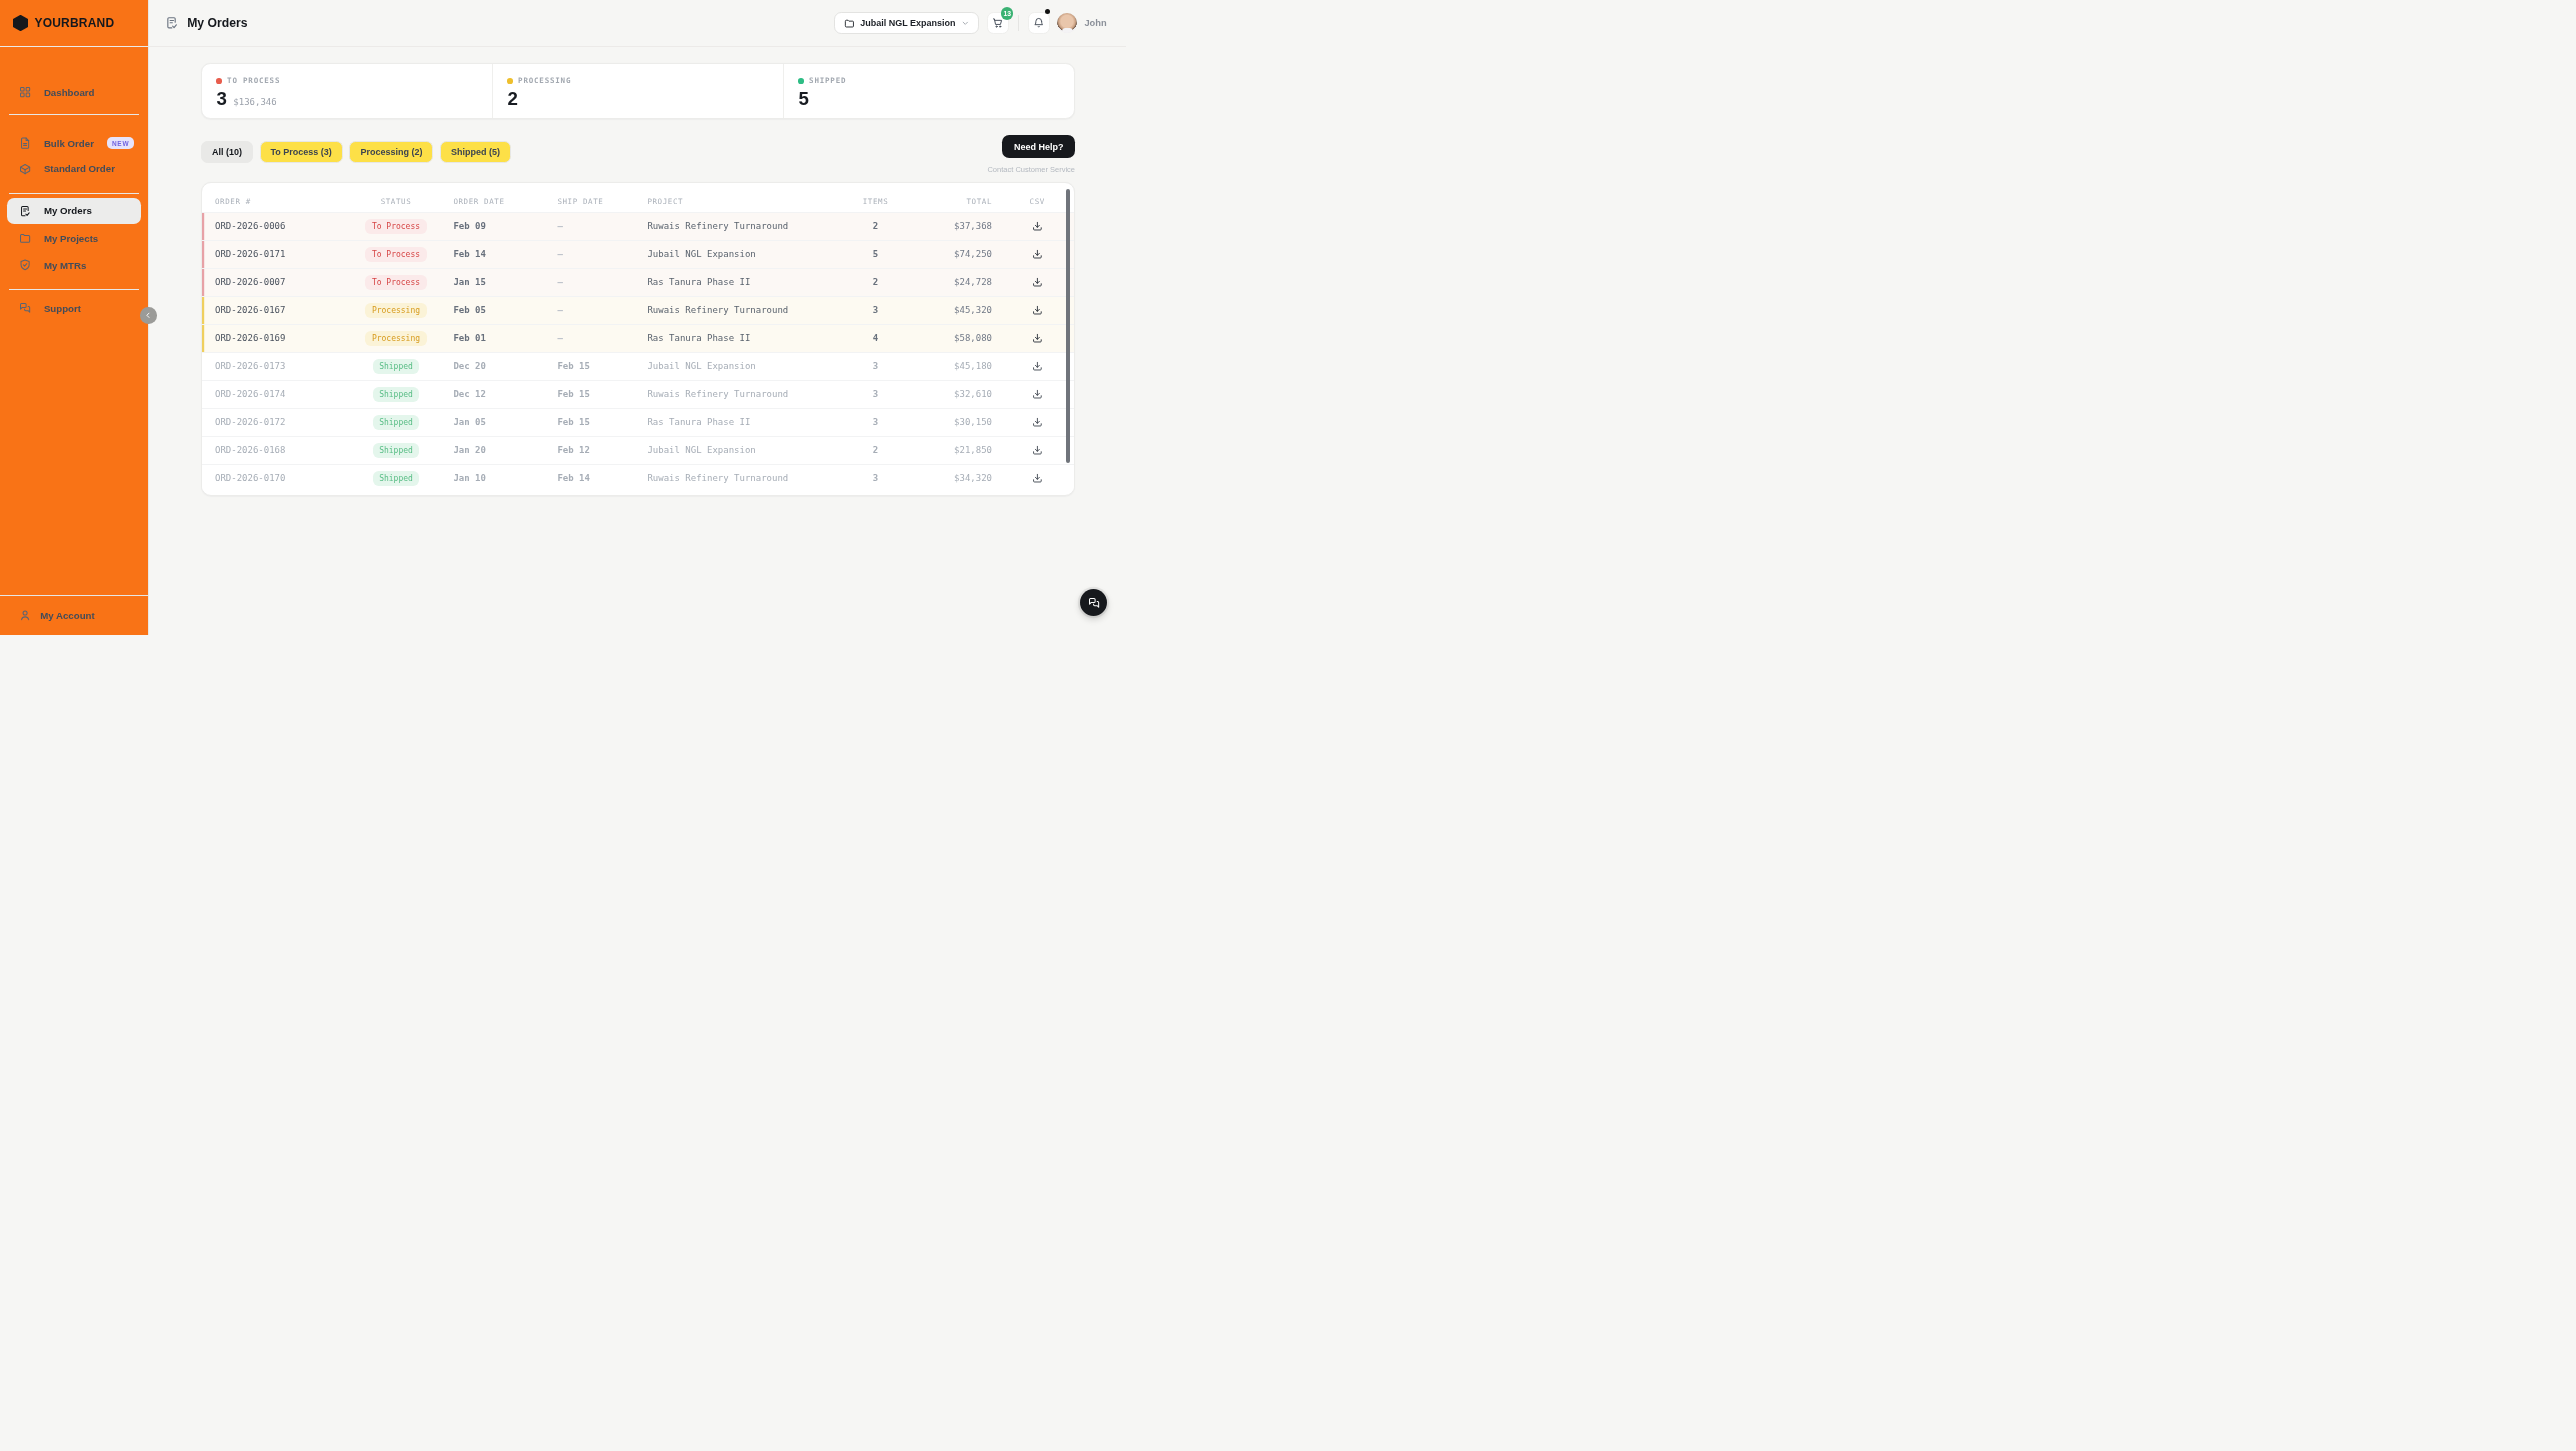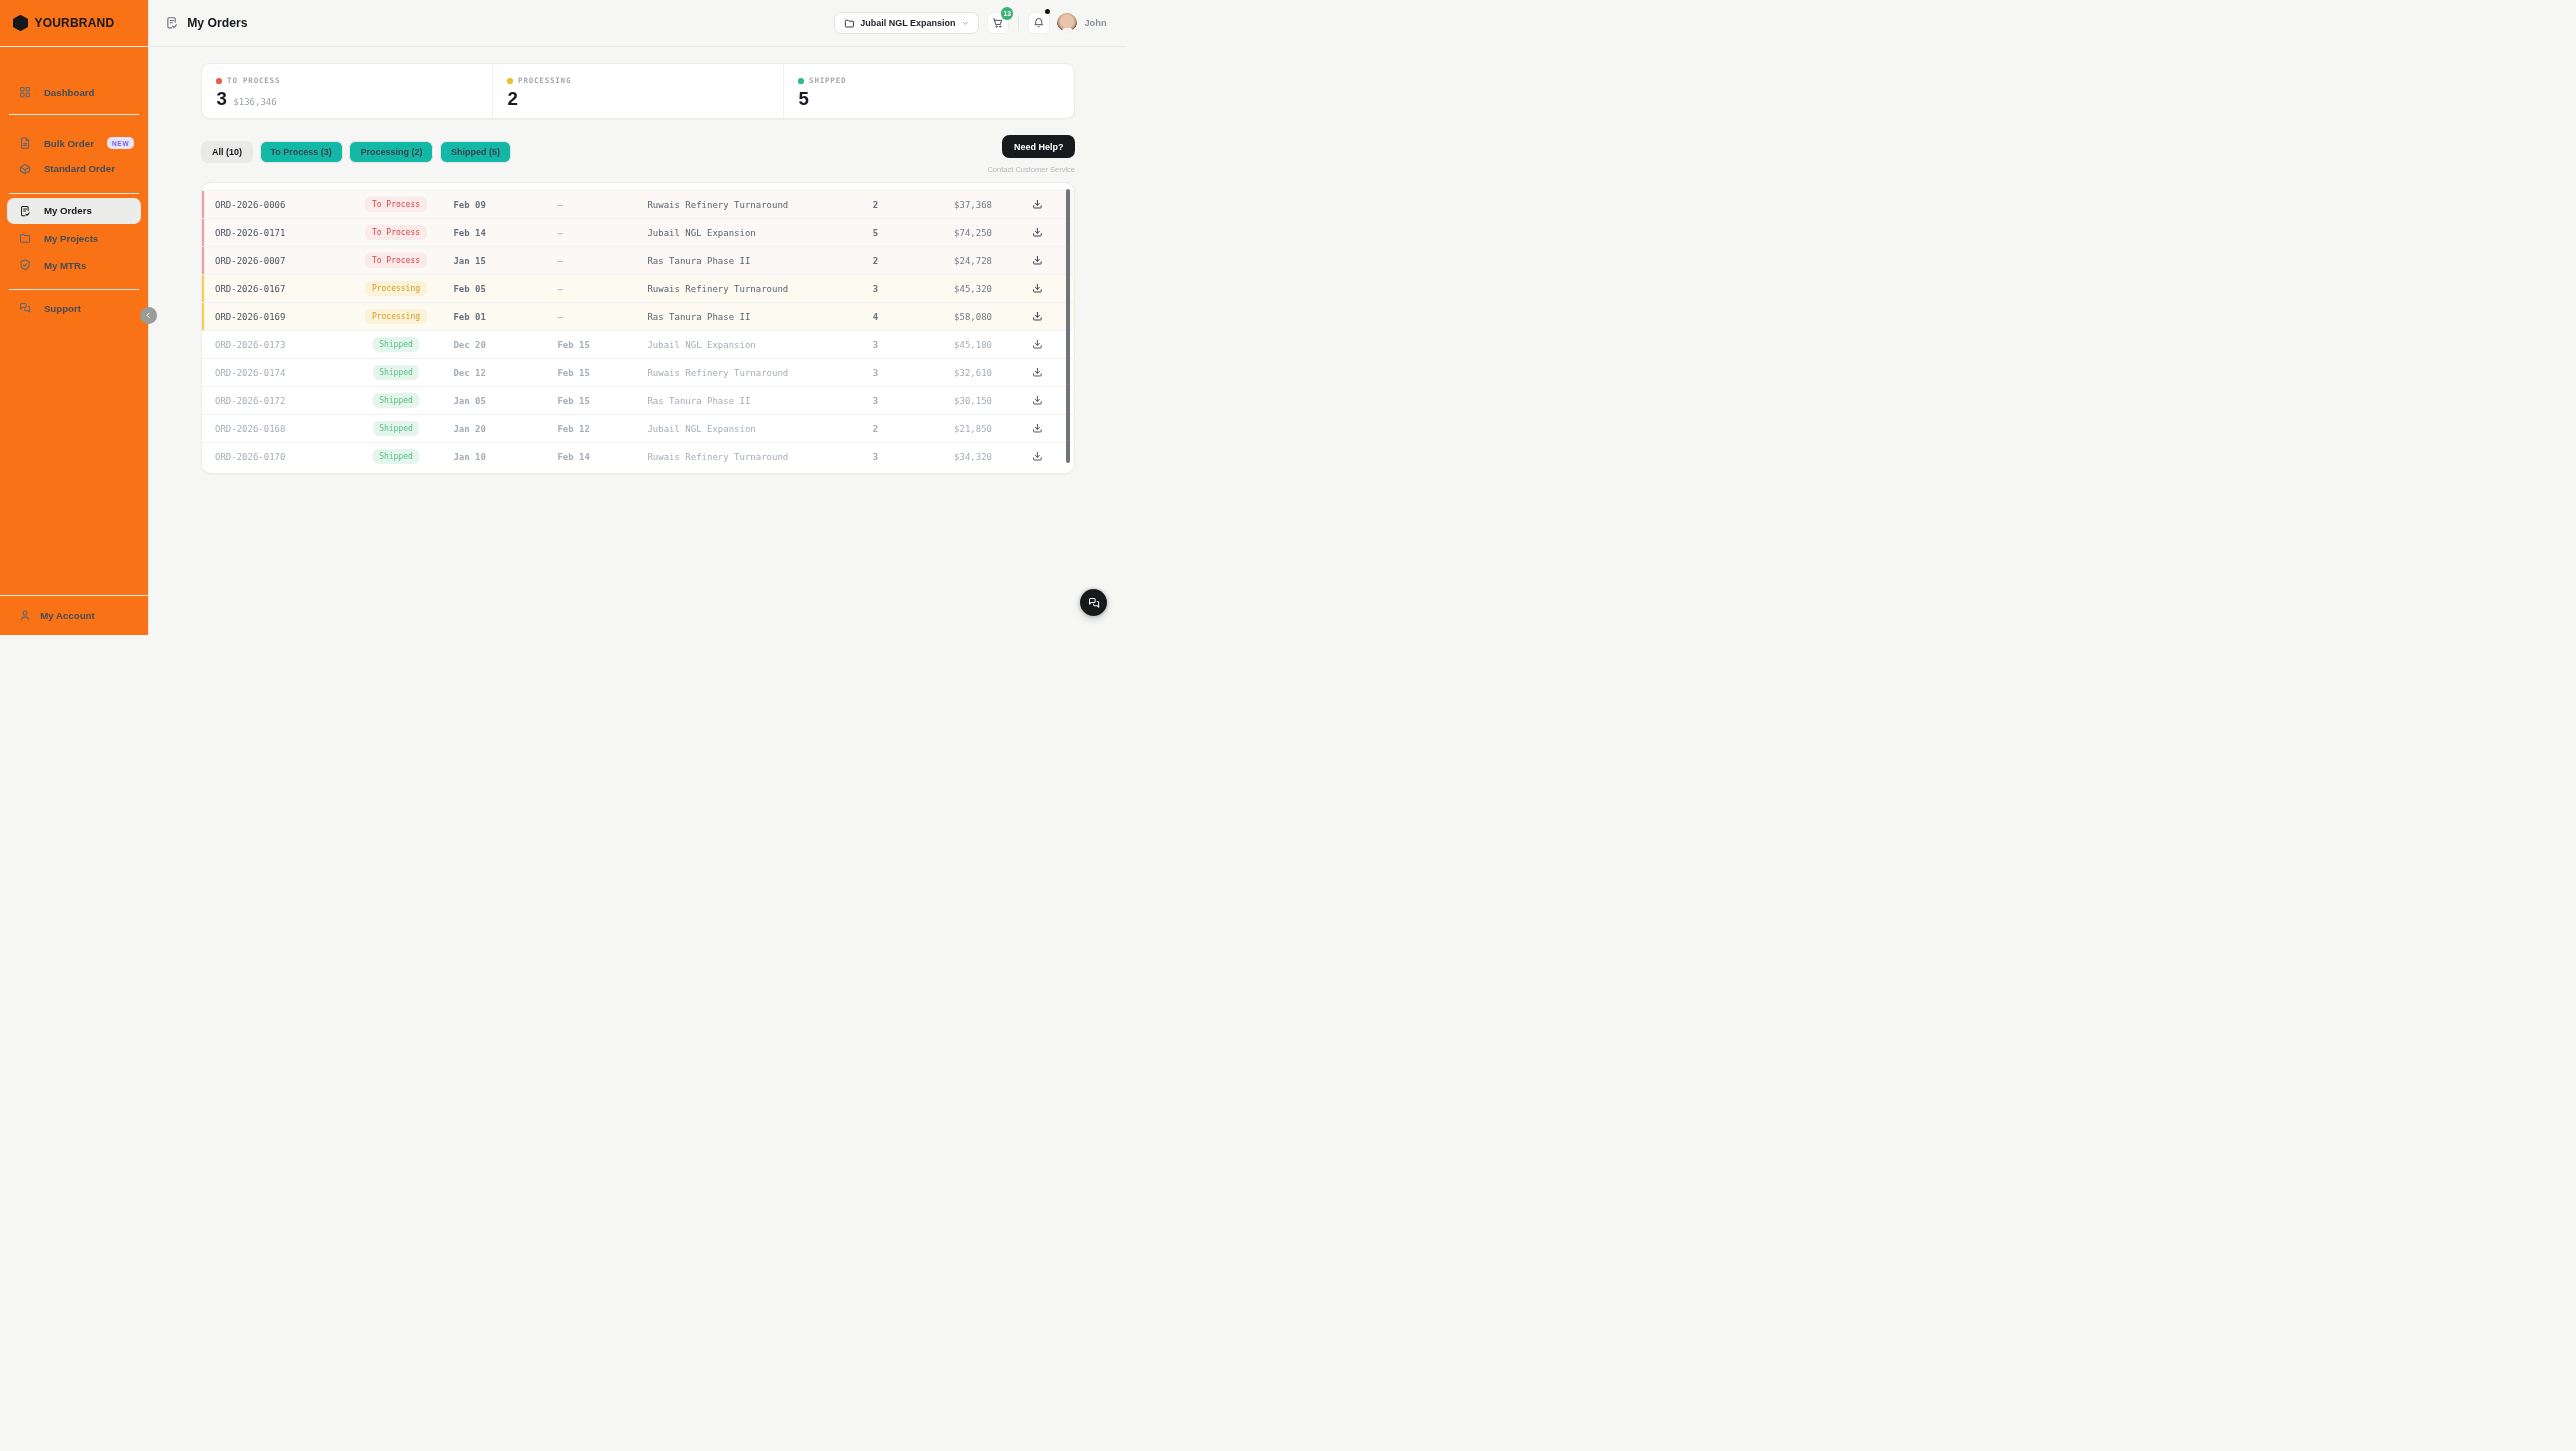--- a/index.html
+++ b/index.html
@@ -53,21 +53,21 @@
   .stat-label-row { display:flex; align-items:center; gap:5px; }
   .stat-dot { width:5.7px; height:5.7px; border-radius:50%; }
   .stat-label { font-family:"DejaVu Sans Mono", monospace; font-size:7.5px; font-weight:700; letter-spacing:0.8px; color:#a2a8b0; }
   .stat-value-row { margin-top:2.9px; display:flex; align-items:baseline; gap:6.5px; }
   .stat-value { font-size:18.7px; font-weight:800; color:#181c22; }
   .stat-sub { font-family:"DejaVu Sans Mono", monospace; font-size:9px; color:#9ba1ab; }
 
   
   .tabs-row { margin-top:16px; display:flex; align-items:flex-start; }
   .tabs { display:flex; gap:6.5px; padding-top:5.7px; }
-  .tab { height:22px; padding:0 10px; border-radius:6.5px; background:#14b8a6; border:0.7px solid #e7e7e5; font-size:9px; font-weight:600; color:#3c4450; display:flex; align-items:center; cursor:pointer; font-family:inherit; }
+  .tab { height:22px; padding:0 10px; border-radius:6.5px; background:#fde047; border:0.7px solid #e7e7e5; font-size:9px; font-weight:600; color:#3c4450; display:flex; align-items:center; cursor:pointer; font-family:inherit; }
   .tab--active { background:#e9e9e7; border-color:#e9e9e7; color:#14171c; font-weight:700; }
   .help-col { margin-left:auto; display:flex; flex-direction:column; align-items:flex-end; }
   .help-btn { height:23px; padding:0 11.5px; border-radius:7.2px; background:#17191d; border:none; color:#fff; font-size:9px; font-weight:700; display:flex; align-items:center; cursor:pointer; font-family:inherit; }
   .help-caption { margin-top:6.5px; font-size:7.5px; color:#b4b9c0; }
 
   
   .table-card { margin-top:8.6px; background:#fff; border:0.7px solid #ececea; border-radius:10px; box-shadow:0 0.7px 1.4px rgba(16,24,40,.04); position:relative; padding:7.2px 0 2.9px; overflow:hidden; }
   .tgrid { display:grid; grid-template-columns:151px 86px 104px 90px 1fr 57px 108px 62px; align-items:center; }
   .thead { height:21.5px; }
   .thead .cell { font-family:"DejaVu Sans Mono", monospace; font-size:7.5px; letter-spacing:0.6px; color:#aab0b9; }
@@ -300,20 +300,30 @@
           <button class="tab">Processing (2)</button>
           <button class="tab">Shipped (5)</button>
         </div>
         <div class="help-col">
           <button class="help-btn">Need Help?</button>
           <span class="help-caption">Contact Customer Service</span>
         </div>
       </div>
 
       <section class="table-card">
+        <div class="tgrid thead">
+          <div class="cell c1">ORDER #</div>
+          <div class="cell c2">STATUS</div>
+          <div class="cell c3">ORDER DATE</div>
+          <div class="cell c4">SHIP DATE</div>
+          <div class="cell c5">PROJECT</div>
+          <div class="cell c6">ITEMS</div>
+          <div class="cell c7">TOTAL</div>
+          <div class="cell c8">CSV</div>
+        </div>
         <div id="table-body">
   <div class="tgrid trow row--to-process">
     <div class="cell c1 c-order">ORD-2026-0006</div>
     <div class="cell c2"><span class="pill pill--to-process">To Process</span></div>
     <div class="cell c3 c-odate">Feb 09</div>
     <div class="cell c4 c-sdate dash">–</div>
     <div class="cell c5 c-project">Ruwais Refinery Turnaround</div>
     <div class="cell c6 c-items">2</div>
     <div class="cell c7 c-total">$37,368</div>
     <div class="cell c8">

